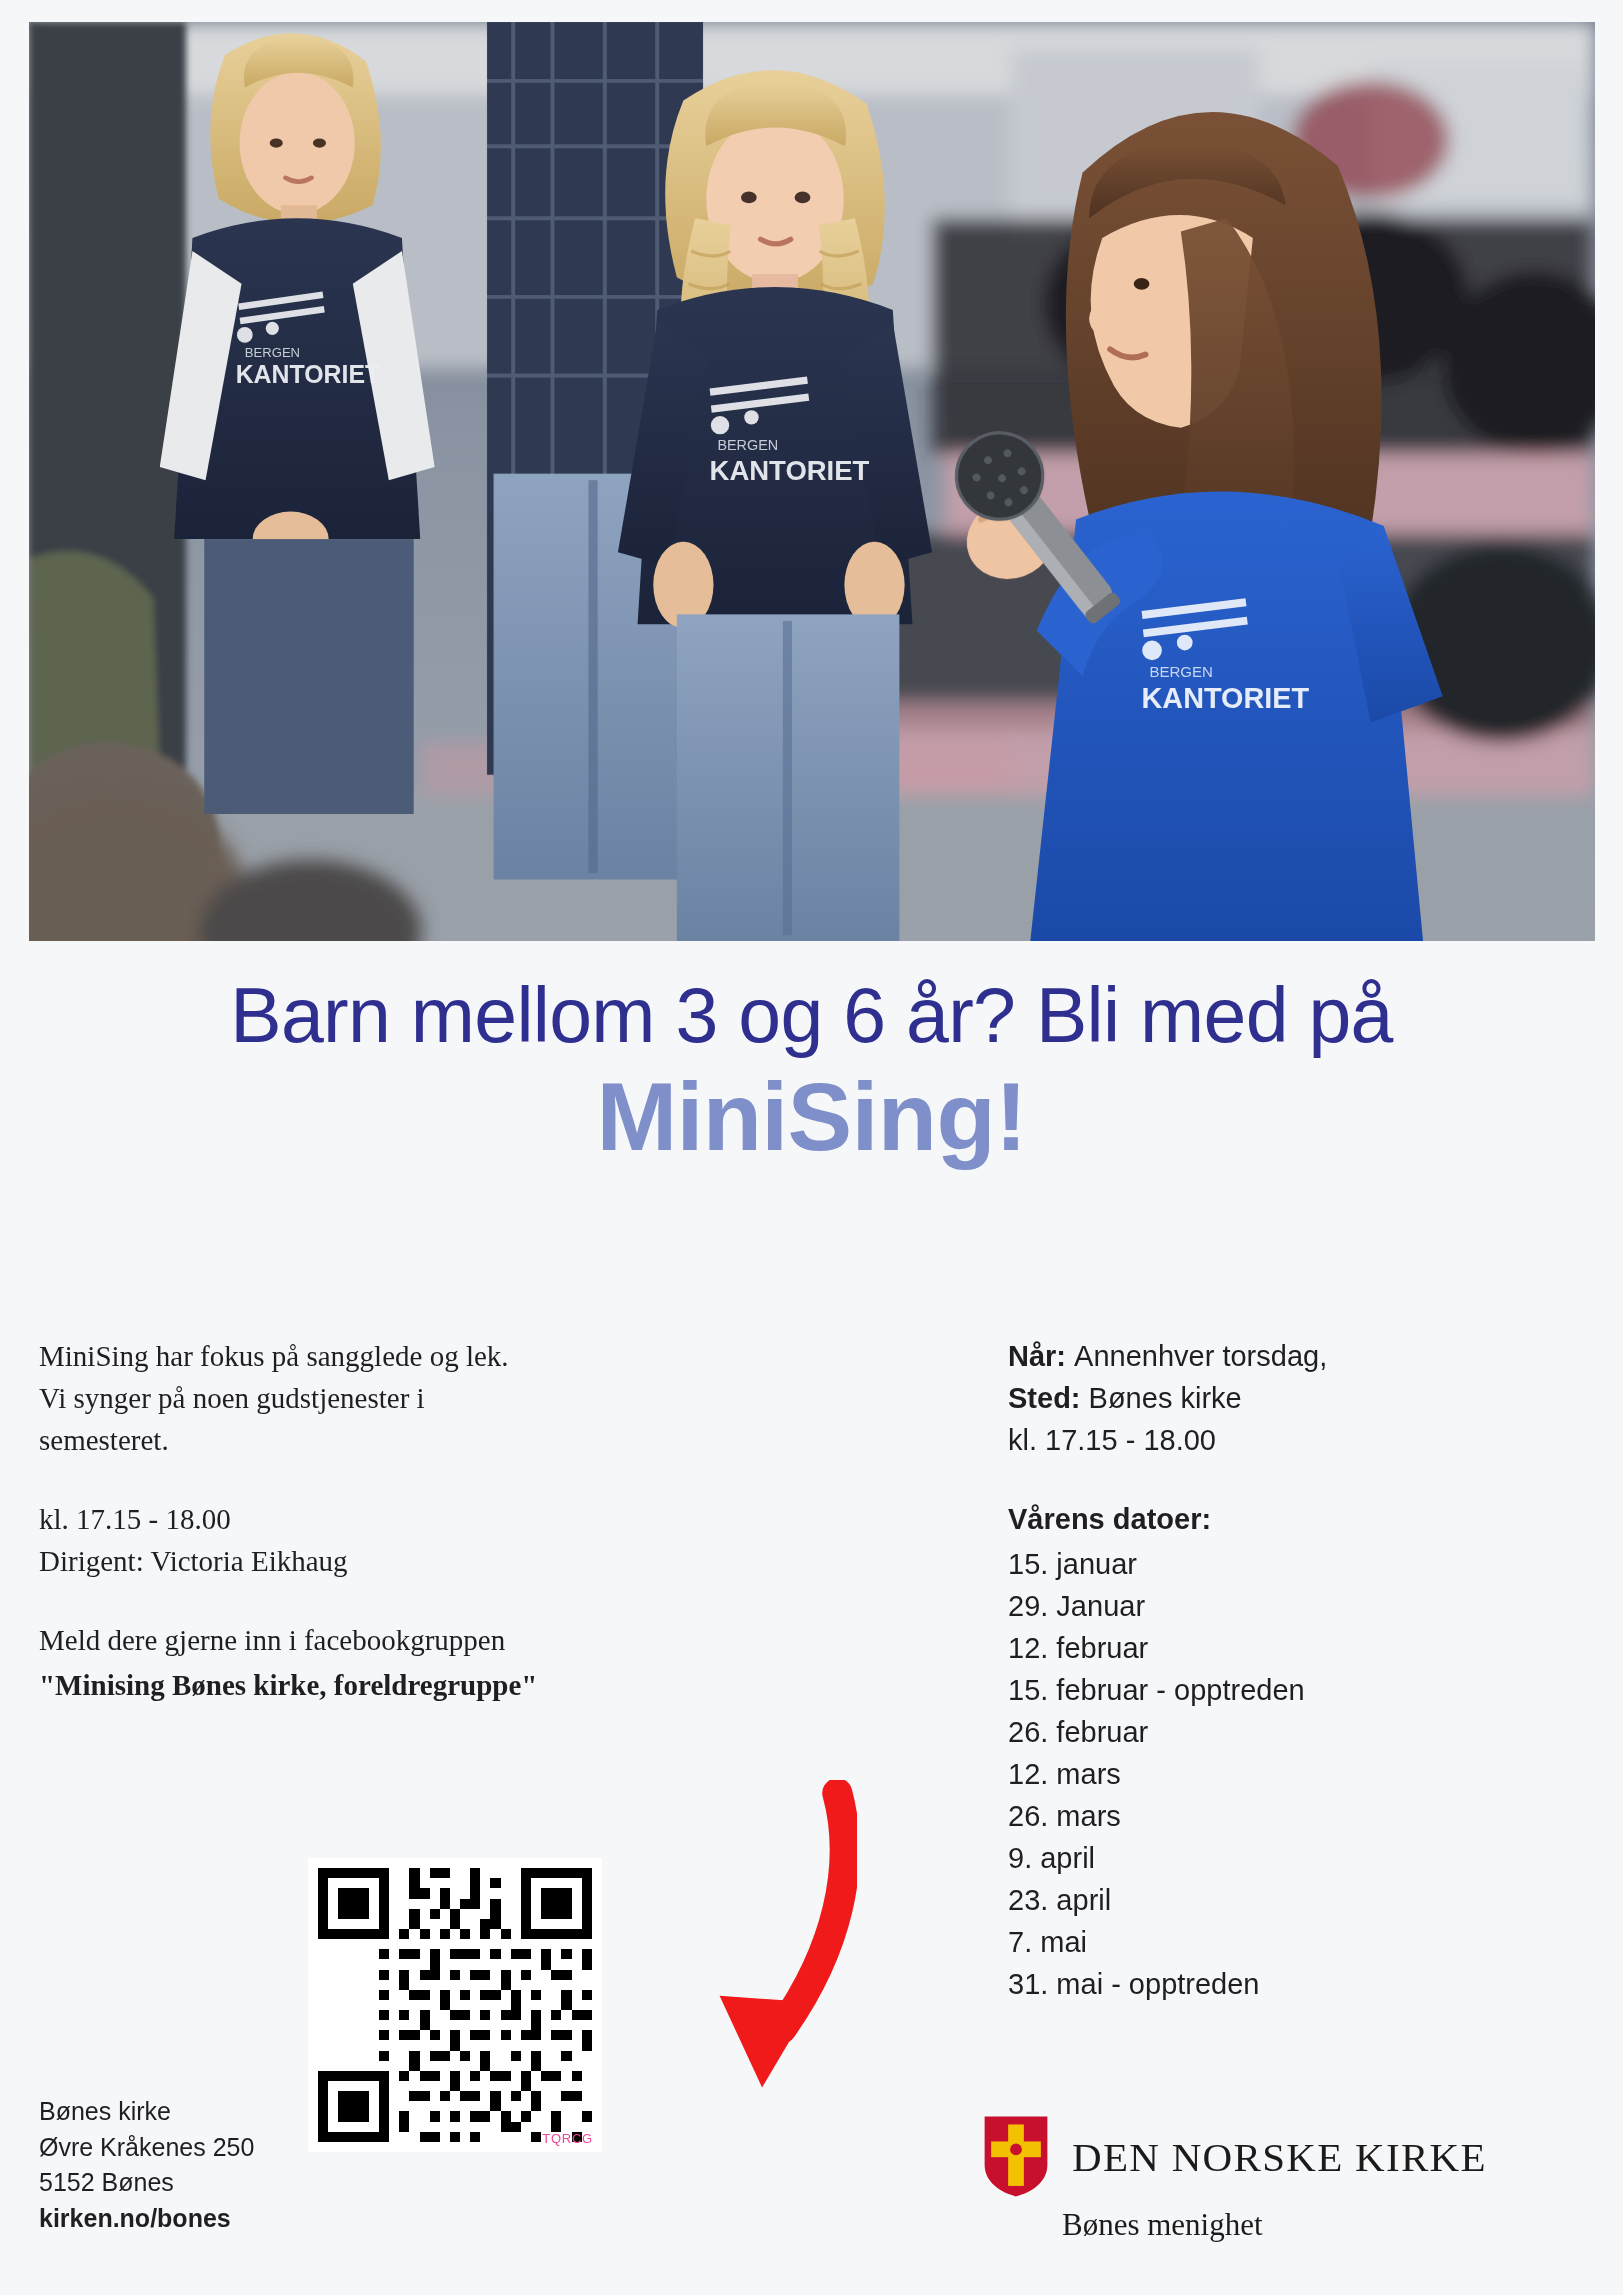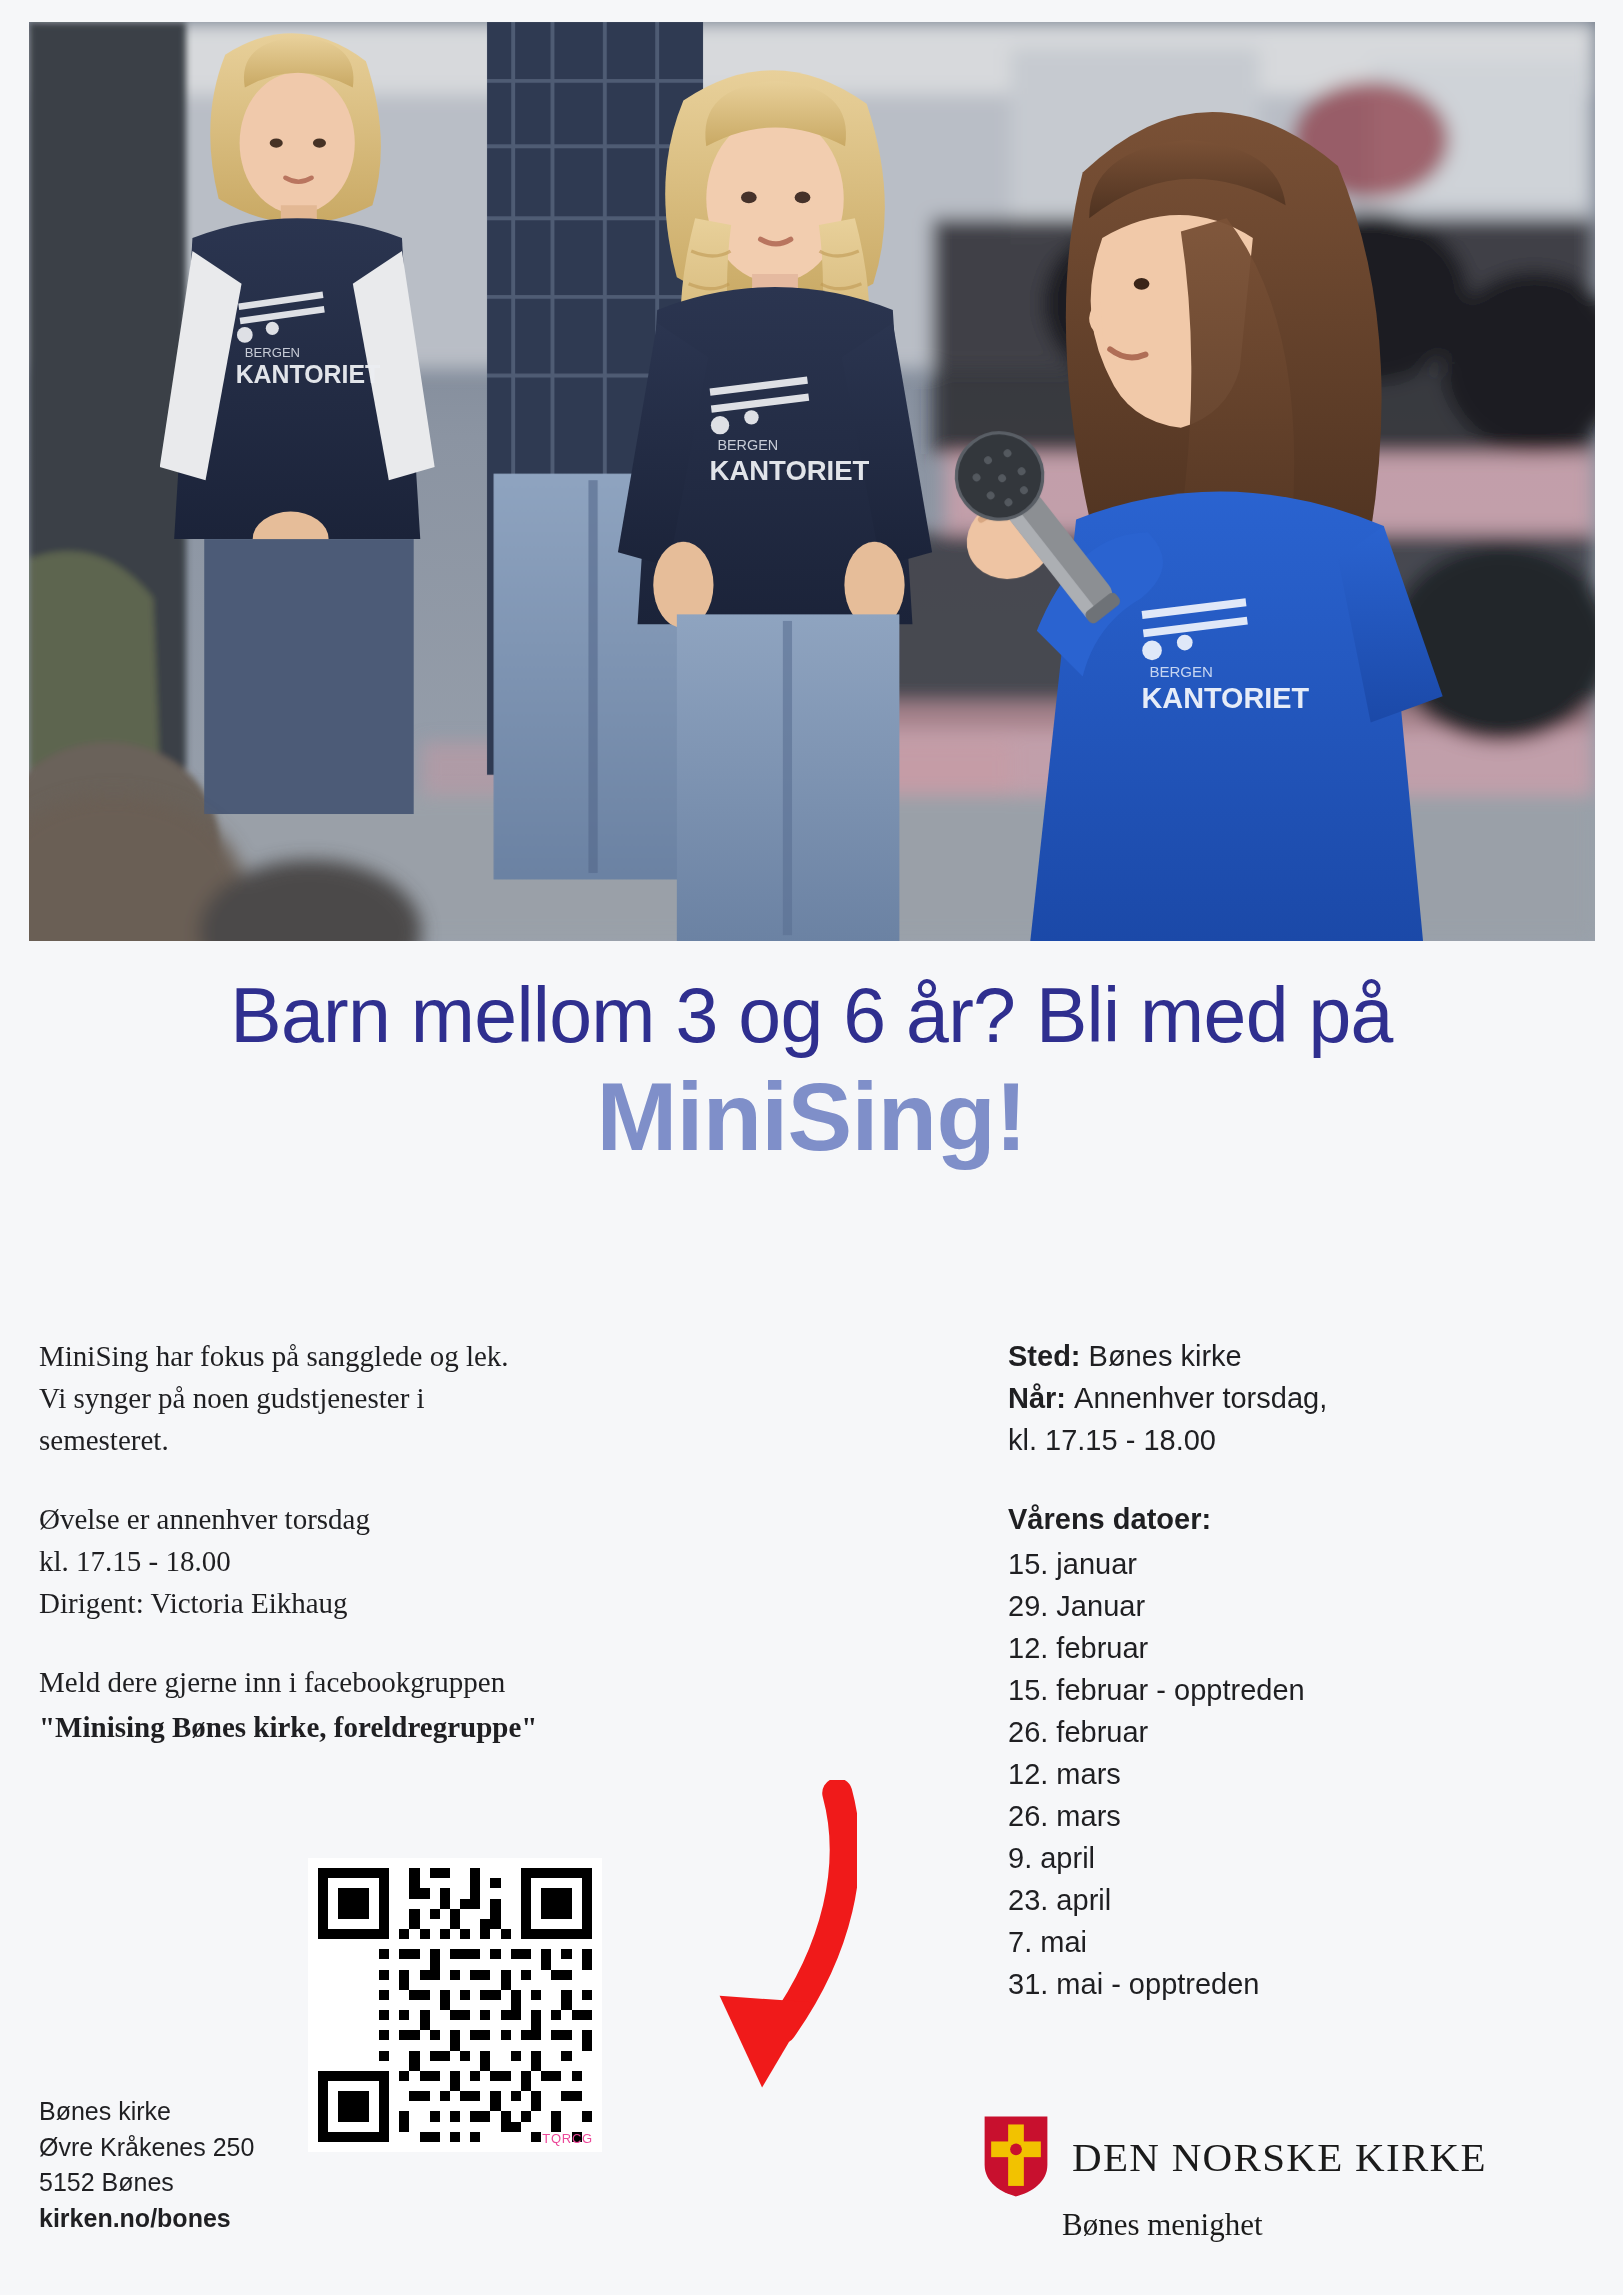--- a/index.html
+++ b/index.html
@@ -386,21 +386,20 @@
     <div class="headline-2">MiniSing!</div>
   </div>
 
   <div class="left-col">
     <div class="para">
       <div>MiniSing har fokus på sangglede og lek.</div>
       <div>Vi synger på noen gudstjenester i</div>
       <div>semesteret.</div>
     </div>
     <div class="para">
-      <div>Øvelse er annenhver torsdag</div>
       <div>kl. 17.15 - 18.00</div>
       <div>Dirigent: Victoria Eikhaug</div>
     </div>
     <div class="para">
       <div>Meld dere gjerne inn i facebookgruppen</div>
       <div class="fb-group">"Minising Bønes kirke, foreldregruppe"</div>
     </div>
   </div>
 
   <div class="qr-wrap">
@@ -532,26 +531,26 @@
   </div>
 
   <svg class="arrow" viewBox="0 0 330 500">
     <path d="M300 20 C 330 130, 300 260, 215 380" stroke="#f01a1a" stroke-width="46" fill="none" stroke-linecap="round"></path>
     <path d="M120 330 L 262 340 L 185 470 Z" fill="#f01a1a"></path>
   </svg>
 
   <div class="right-col">
     <div class="block">
       <div>
+        <span class="lbl">Når: </span>
+        <span>Annenhver torsdag,</span>
+      </div>
+      <div>
         <span class="lbl">Sted: </span>
         <span>Bønes kirke</span>
-      </div>
-      <div>
-        <span class="lbl">Når: </span>
-        <span>Annenhver torsdag,</span>
       </div>
       <div>kl. 17.15 - 18.00</div>
     </div>
 
     <div class="block">
       <div class="dates-title">Vårens datoer:</div>
       <div class="date-item">15. januar</div>
       <div class="date-item">29. Januar</div>
       <div class="date-item">12. februar</div>
       <div class="date-item">15. februar - opptreden</div>

